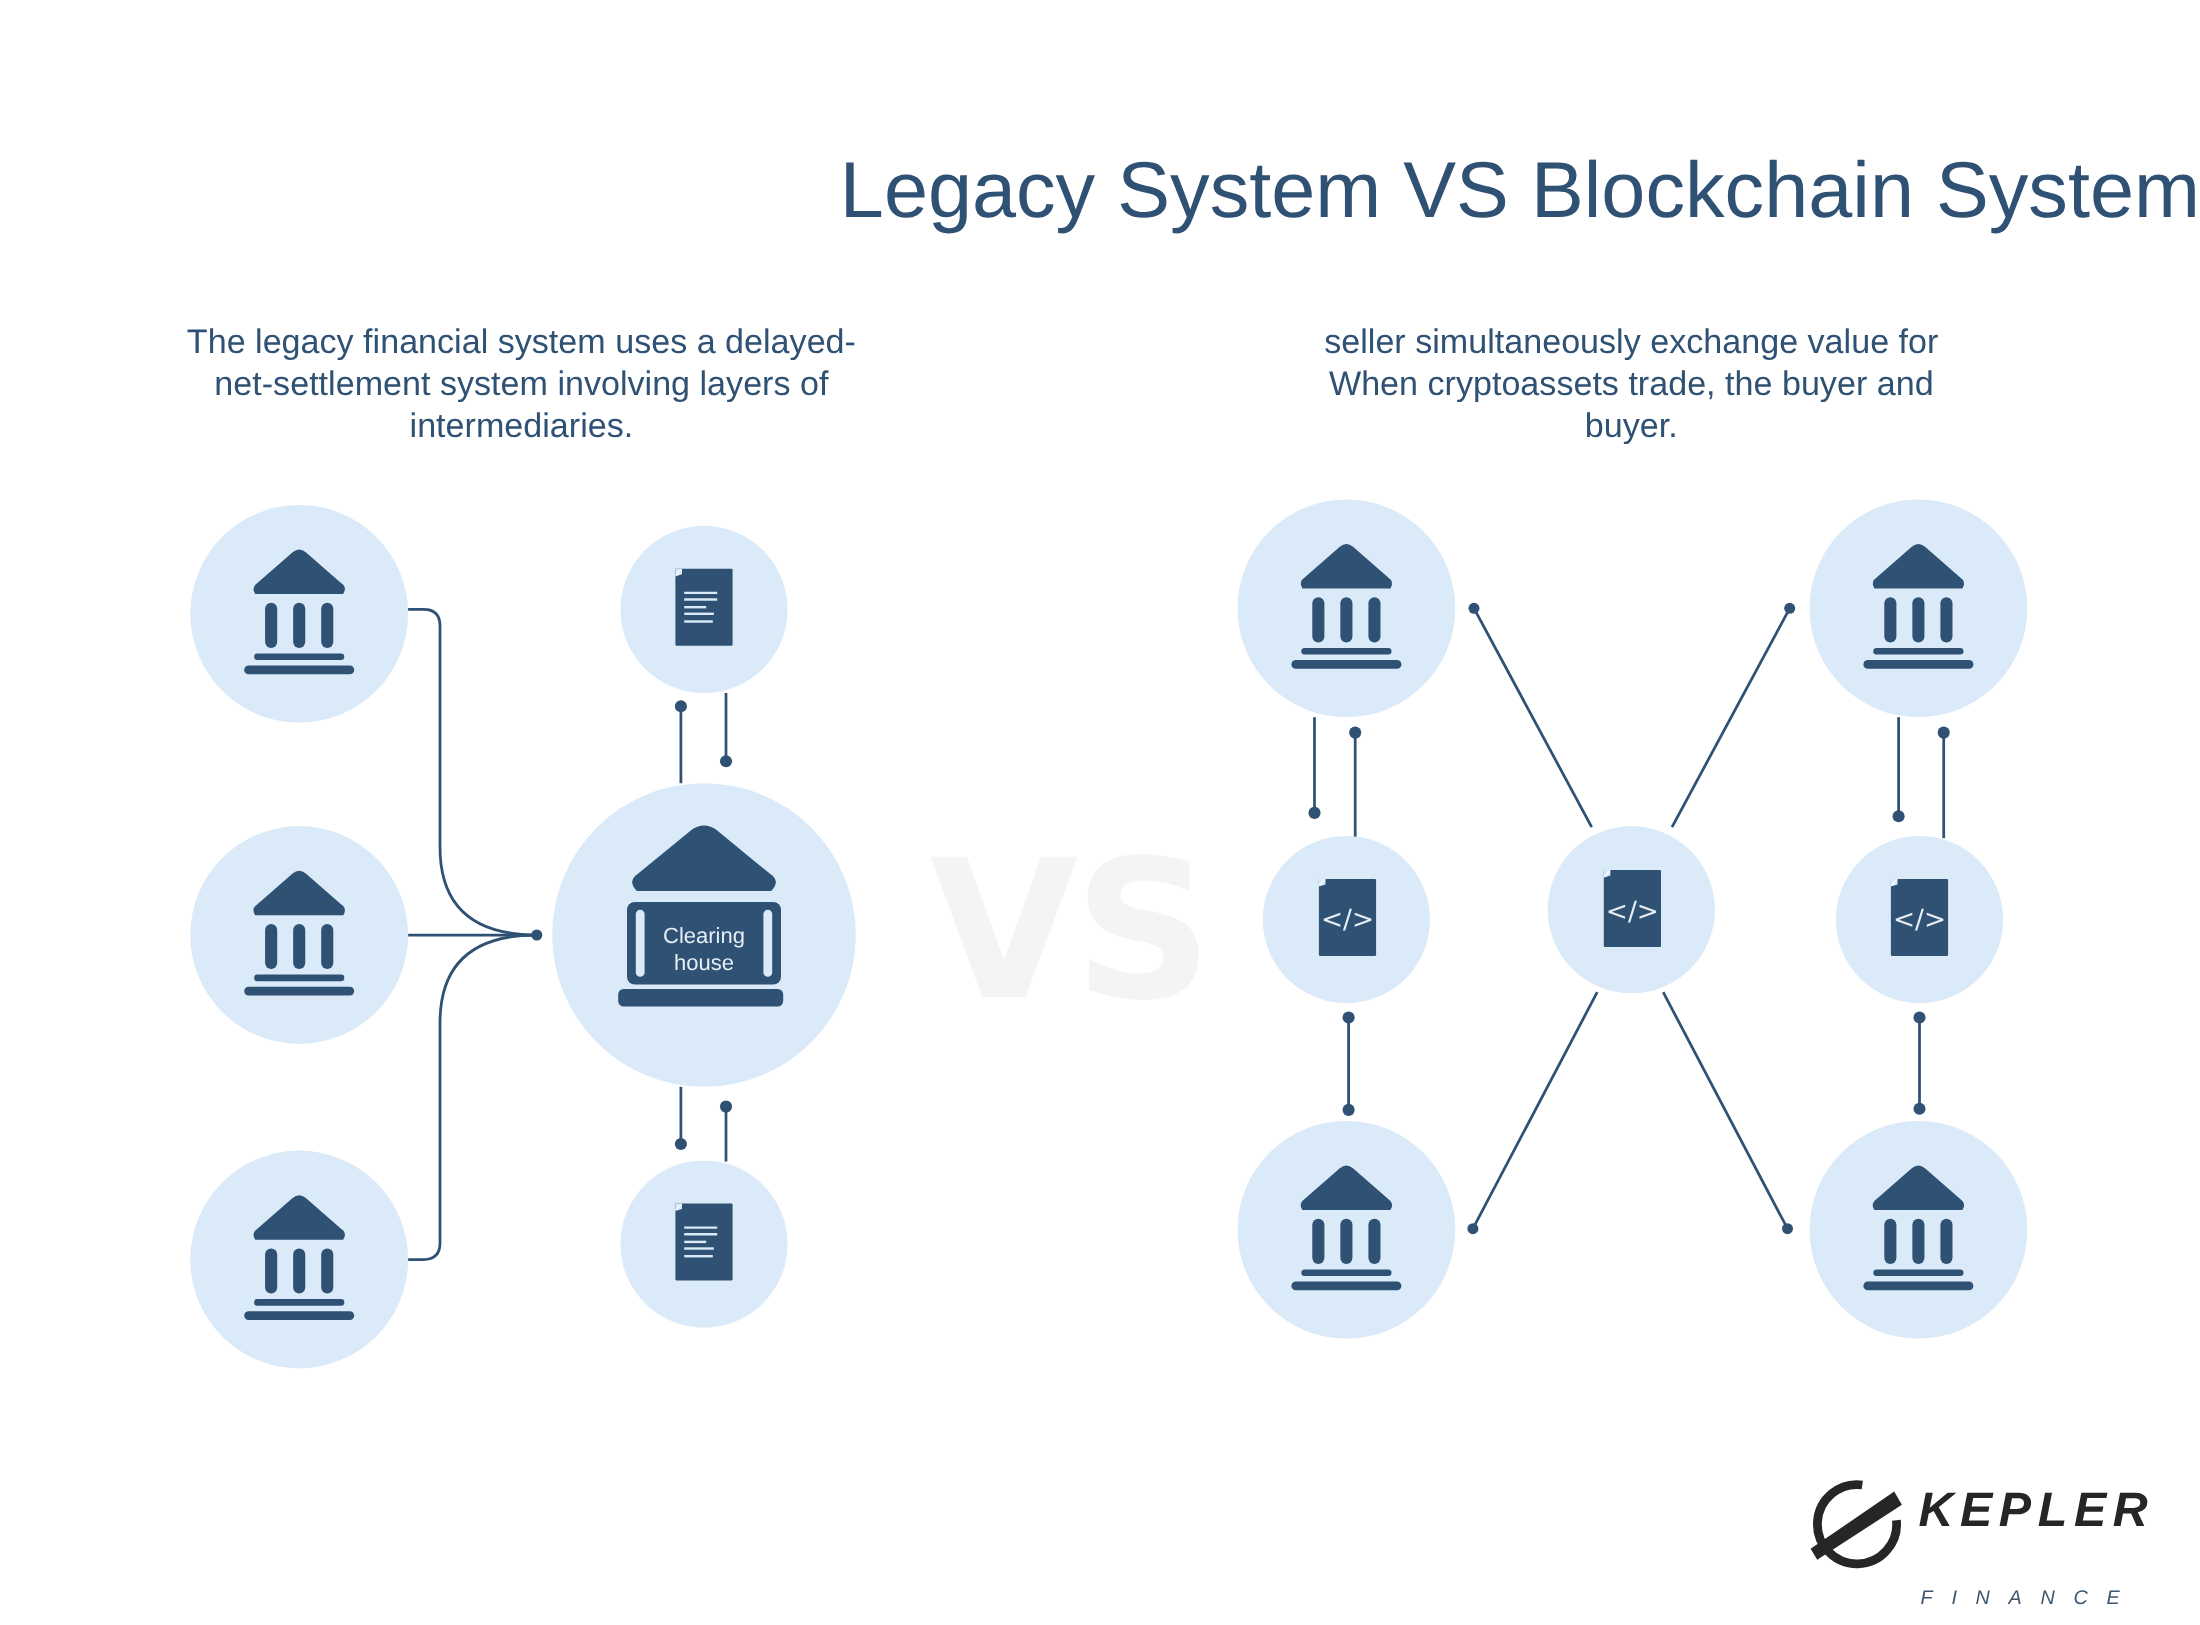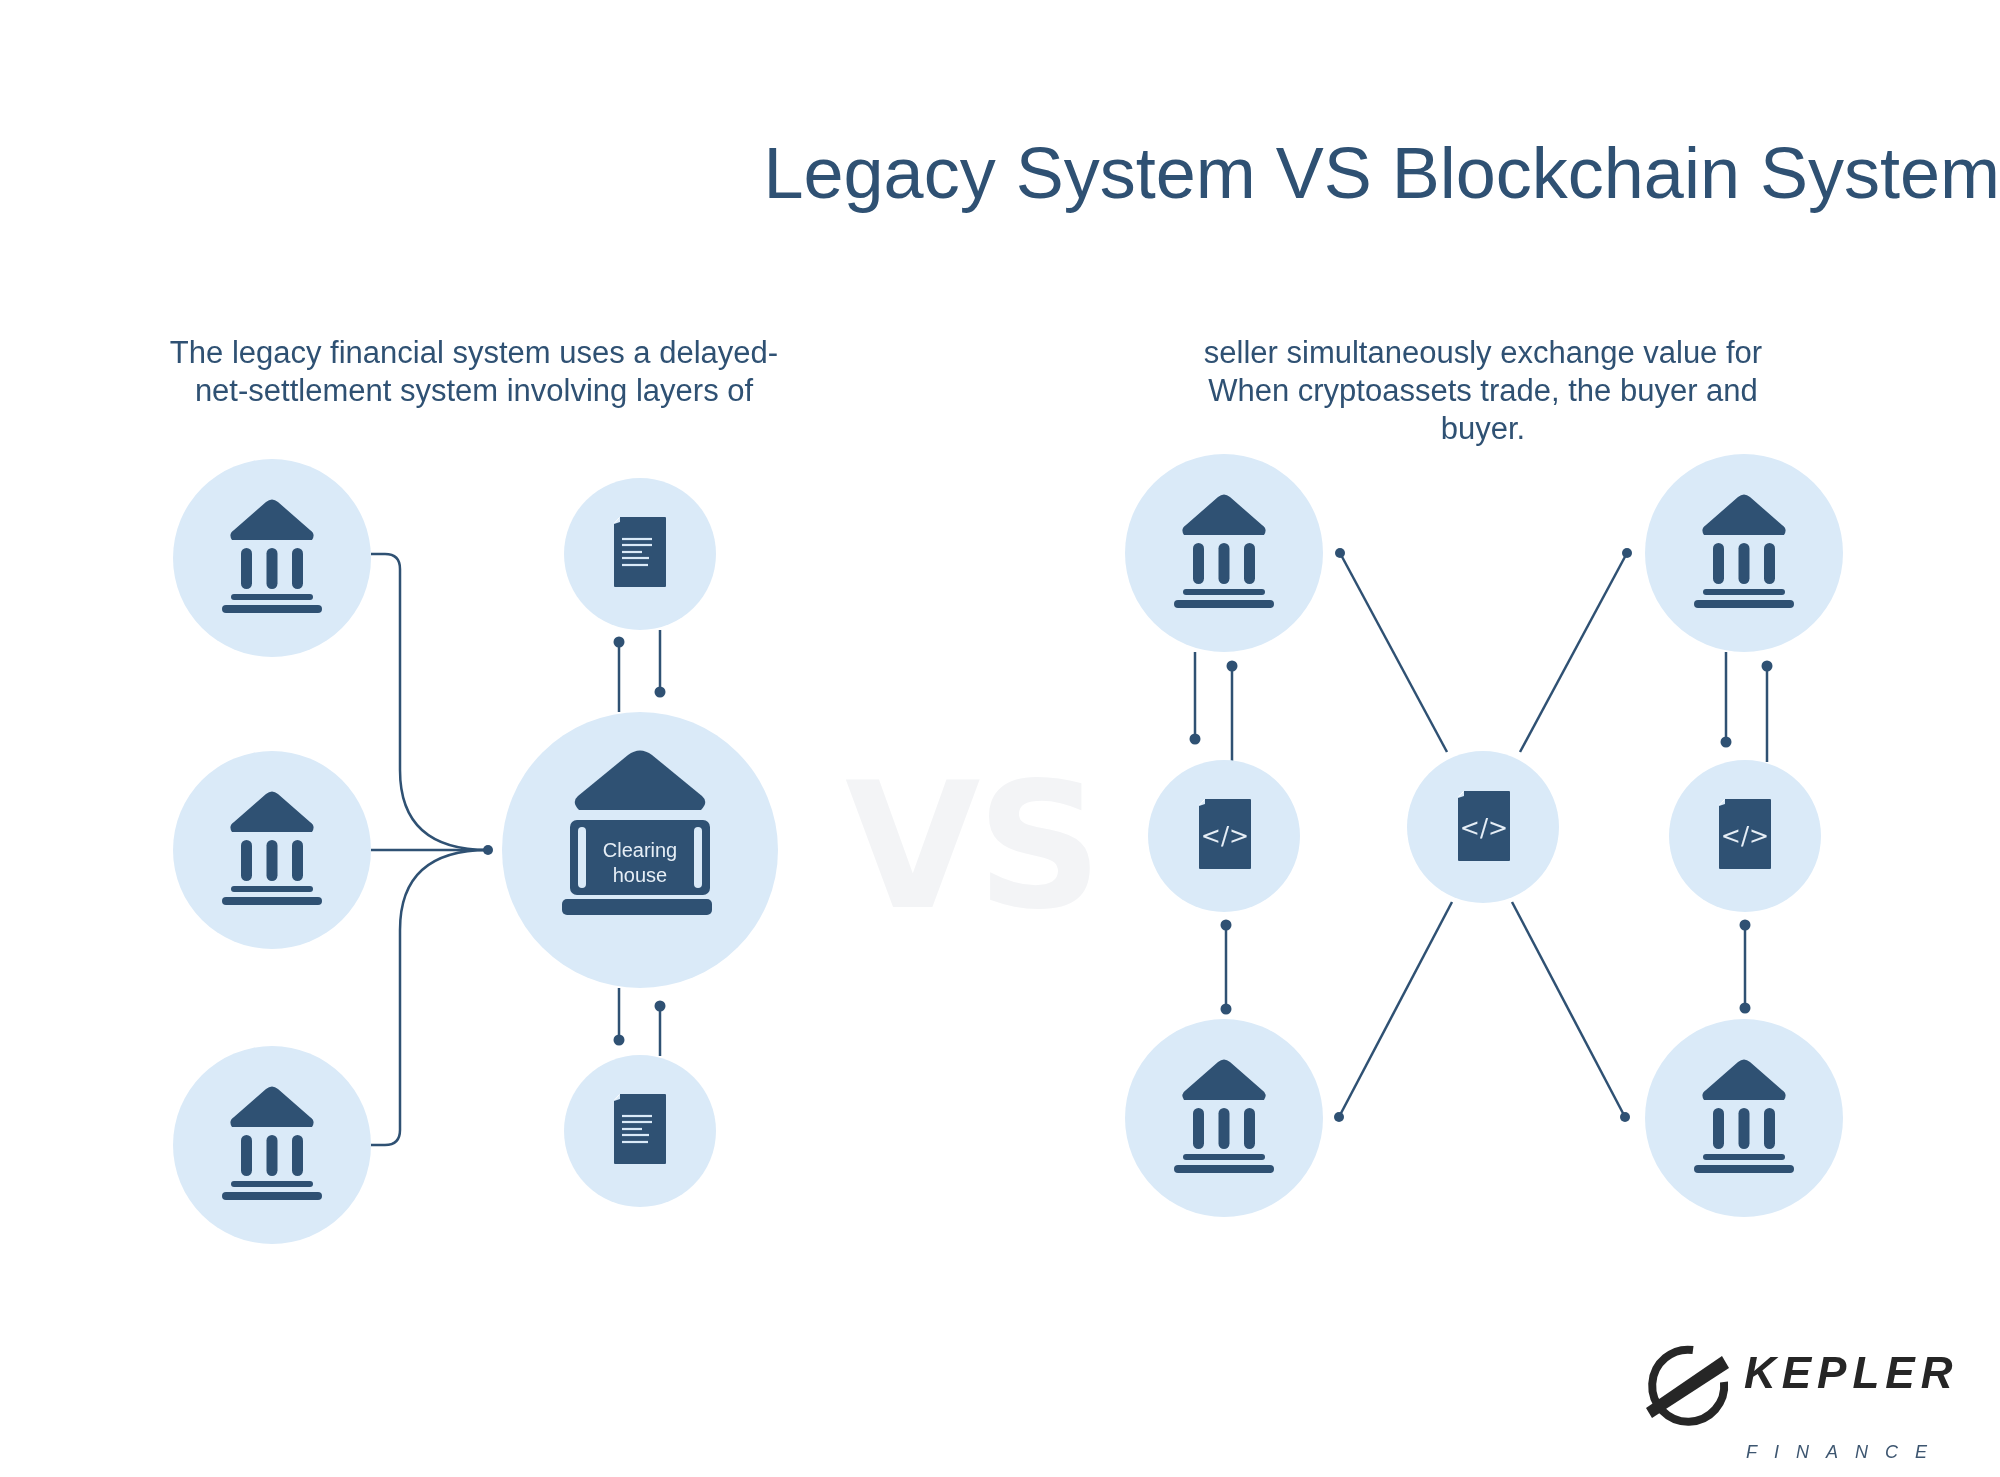--- a/index.html
+++ b/index.html
@@ -1,35 +1,36 @@
 <!DOCTYPE html>
 <html><head>
 <meta charset="utf-8">
 <style>
   html, body { margin:0; padding:0; background:#ffffff; }
   body { width:2000px; height:1477px; position:relative; overflow:hidden; font-family:"Liberation Sans", sans-serif; }
   .title { position:absolute; left:0; width:2000px; top:132px; text-align:right; font-size:72px; color:#2f5173; }
-  .desc { position:absolute; width:640px; text-align:center; font-size:31px; line-height:38px; color:#2f5173;margin-top:42px; }
+  .desc { position:absolute; width:640px; text-align:center; font-size:31px; line-height:38px; color:#2f5173; }
   .desc.left { left:154px; top:292px; }
   .desc.right { left:1163px; top:292px; }
   svg.diagram { position:absolute; left:0; top:0; }
   .vs { position:absolute; left:845px; top:745px; font-size:175px; font-weight:bold; color:#f3f4f6; letter-spacing:-4px; font-family:"DejaVu Sans", sans-serif; }
   .logo { position:absolute; left:1636px; top:1338px; width:300px; height:90px;font-style:italic; }
   .logo-main { position:absolute; left:108px; top:10px; font-size:44px; font-weight:bold; letter-spacing:6px; color:#262626; }
   .logo-sub { position:absolute; left:110px; top:60px; font-size:18px; letter-spacing:17px; color:#3d5670;margin-top:44px; }
   .logo svg { position:absolute; left:0; top:0; }
 </style>
 </head>
 <body>
 
 <div class="title">Legacy System VS Blockchain System</div>
 
 <div class="desc left">
   <div>The legacy financial system uses a delayed-</div>
   <div>net-settlement system involving layers of</div>
+  <div>intermediaries.</div>
 </div>
 
 <div class="desc right">
   <div>seller simultaneously exchange value for</div>
   <div>When cryptoassets trade, the buyer and</div>
   <div>buyer.</div>
 </div>
 
 <div class="vs">VS</div>
 

